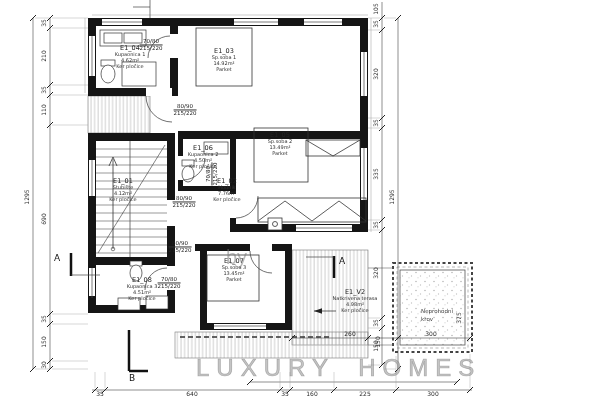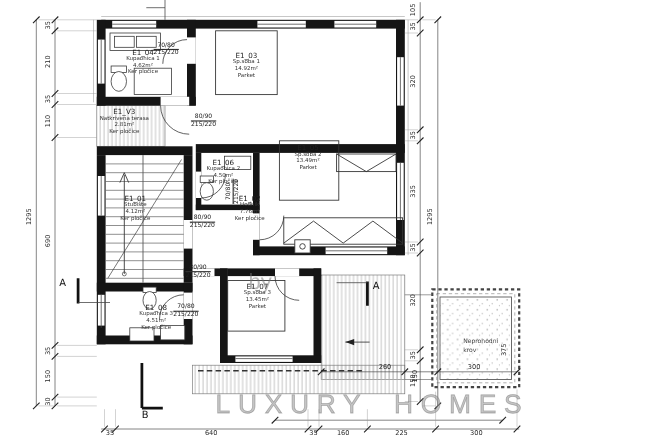--- a/index.html
+++ b/index.html
@@ -182,26 +182,20 @@
     <div class="rln">Kupaonica 1</div>
     <div class="rln">4.62m²</div>
     <div class="rln">Ker pločice</div>
   </div>
   <div class="room" style="left:224px;top:60px">
     <div class="rid">E1_03</div>
     <div class="rln">Sp.soba 1</div>
     <div class="rln">14.92m²</div>
     <div class="rln">Parket</div>
   </div>
-  <div class="room" style="left:113px;top:111px">
-    <div class="rid">E1_V3</div>
-    <div class="rln">Natkrivena terasa</div>
-    <div class="rln">2.81m²</div>
-    <div class="rln">Ker pločice</div>
-  </div>
   <div class="room" style="left:123px;top:190px">
     <div class="rid">E1_01</div>
     <div class="rln">Stubište</div>
     <div class="rln">4.12m²</div>
     <div class="rln">Ker pločice</div>
   </div>
   <div class="room" style="left:227px;top:190px">
     <div class="rid">E1_02</div>
     <div class="rln">Hodnik</div>
     <div class="rln">7.76m²</div>
@@ -223,20 +217,26 @@
     <div class="rid">E1_08</div>
     <div class="rln">Kupaonica 3</div>
     <div class="rln">4.51m²</div>
     <div class="rln">Ker pločice</div>
   </div>
   <div class="room" style="left:234px;top:270px">
     <div class="rid">E1_07</div>
     <div class="rln">Sp.soba 3</div>
     <div class="rln">13.45m²</div>
     <div class="rln">Parket</div>
+  </div>
+  <div class="room" style="left:355px;top:301px">
+    <div class="rid">E1_V2</div>
+    <div class="rln">Natkrivena terasa</div>
+    <div class="rln">4.98m²</div>
+    <div class="rln">Ker pločice</div>
   </div>
   <div class="roof-label" style="left:437px;top:315px">
     <div>Neprohodni</div>
     <div>krov</div>
   </div>
 
   <div class="door" style="left:151px;top:45px">
     <div class="dw">70/80</div>
     <div>215/220</div>
   </div>

